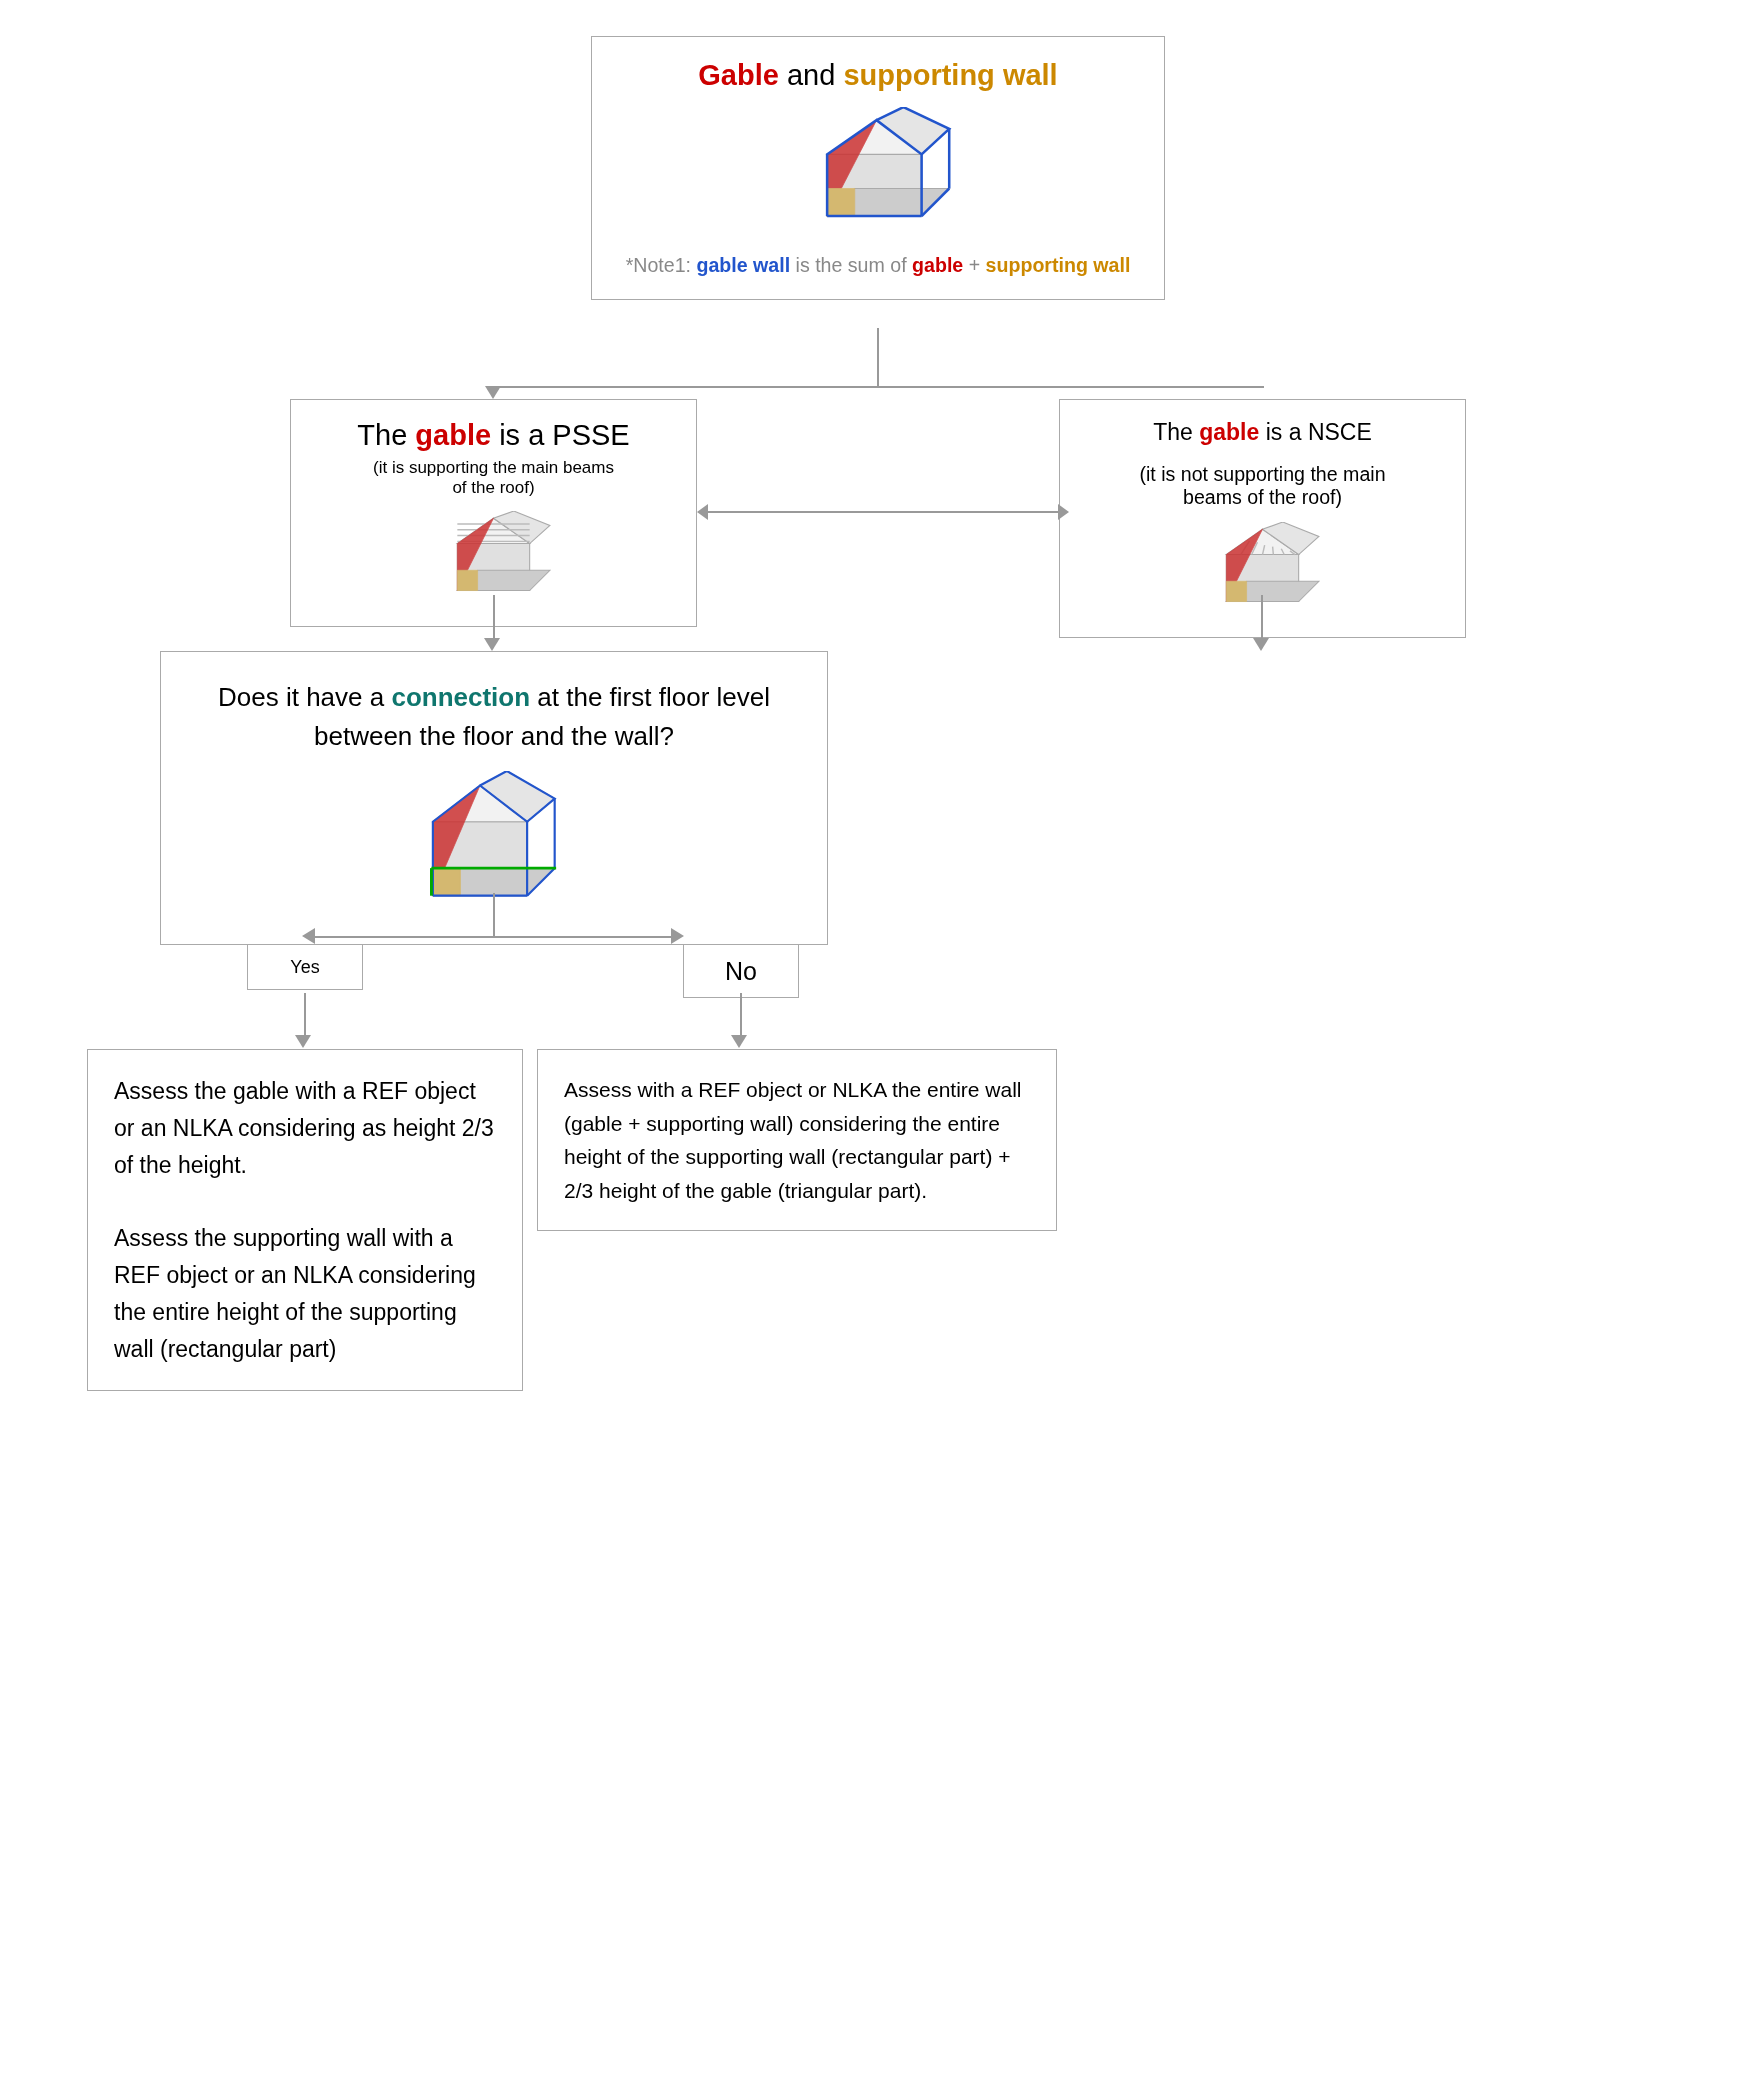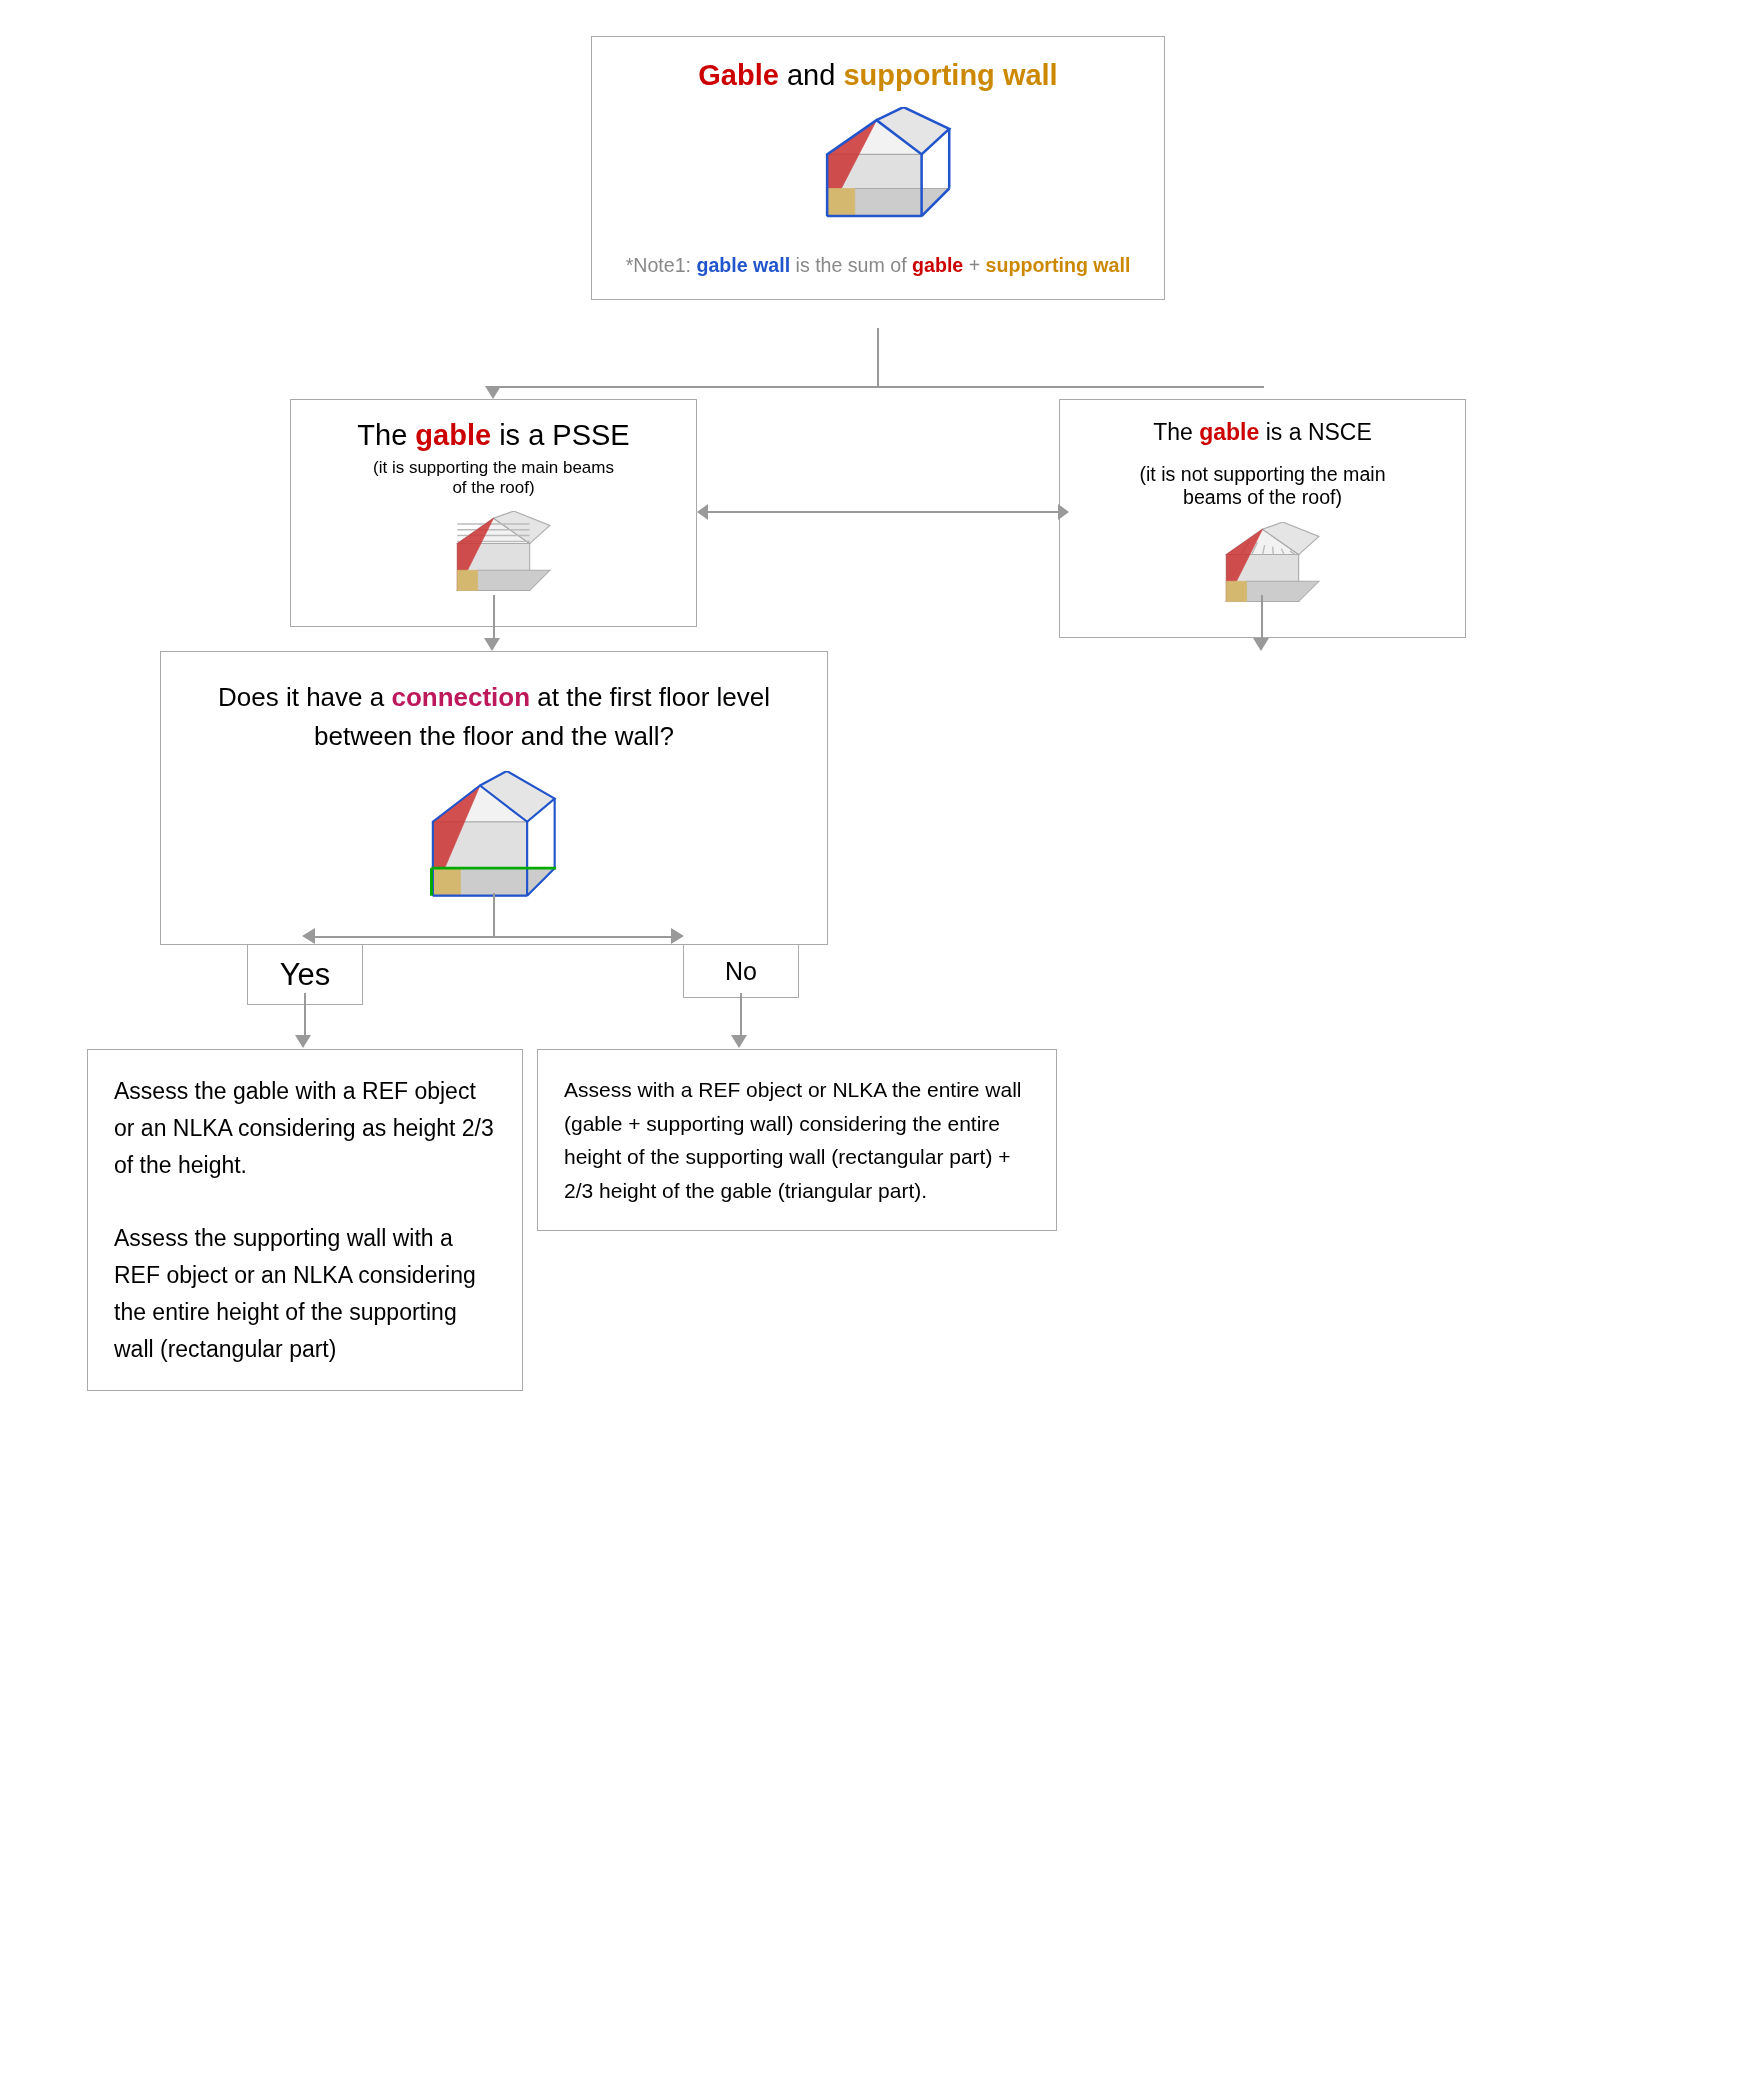--- a/index.html
+++ b/index.html
@@ -111,21 +111,21 @@
     <div style="width:0;height:0;border-top:8px solid transparent;border-bottom:8px solid transparent;border-right:11.6px solid #999;"></div>
     <div style="width:350px;height:1.5px;background:#999;"></div>
     <div style="width:0;height:0;border-top:8px solid transparent;border-bottom:8px solid transparent;border-left:11.6px solid #999;"></div>
   </div>
 
   <div style="position:absolute; left:493px; top:595px; width:1.5px; height:44px; background:#999;"></div>
   <div style="position:absolute; left:484px; top:638px; width:0;height:0;border-left:8.7px solid transparent;border-right:8.7px solid transparent;border-top:13px solid #999;"></div>
 
   <div style="position:absolute; left:160px; top:651px; width:668px; border:1.5px solid #aaaaaa; background:#fff; padding:26px 36px; text-align:center;">
     <div style="font-size:26px; line-height:1.5;">
-      Does it have a <span style="color:#be185d;font-weight:bold;">connection</span> at the first floor level<br>between the floor and the wall?
+      Does it have a <span style="color:#0f766e;font-weight:bold;">connection</span> at the first floor level<br>between the floor and the wall?
     </div>
     <div style="margin:14.5px auto 0 auto;">
       <svg width="225" height="145" viewBox="0 0 310 200">
 
         <polygon points="70,172 70,70 200,70 200,172" fill="#e0e0e0" stroke="#aaa" stroke-width="1.5"></polygon>
 
         <polygon points="70,172 200,172 238,134 108,134" fill="#cccccc" stroke="#aaa" stroke-width="1.5"></polygon>
 
         <polygon points="70,70 135,20 200,70" fill="#f2f2f2" stroke="#aaa" stroke-width="1.5"></polygon>
 
@@ -153,21 +153,21 @@
 
 
   <div style="position:absolute; left:493px; top:893px; width:1.5px; height:44px; background:#999;"></div>
 
   <div style="position:absolute; left:315px; top:936px; width:356px; height:1.5px; background:#999;"></div>
 
   <div style="position:absolute; left:302px; top:928px; width:0;height:0;border-top:8px solid transparent;border-bottom:8px solid transparent;border-right:13px solid #999;"></div>
 
   <div style="position:absolute; left:671px; top:928px; width:0;height:0;border-top:8px solid transparent;border-bottom:8px solid transparent;border-left:13px solid #999;"></div>
 
-  <div style="position:absolute; left:247px; top:944px; width:116px; border:1.5px solid #aaaaaa; background:#fff; padding:11.6px 14.5px; text-align:center; font-size:31px;">
+  <div style="position:absolute; left:247px; top:944px; width:116px; border:1.5px solid #aaaaaa; background:#fff; padding:11.6px 14.5px; text-align:center; font-size:18px;">
     <span>Yes</span>
   </div>
 
   <div style="position:absolute; left:683px; top:944px; width:116px; border:1.5px solid #aaaaaa; background:#fff; padding:11.6px 14.5px; text-align:center; font-size:25px;">
     <span>No</span>
   </div>
 
   <div style="position:absolute; left:304px; top:993px; width:1.5px; height:44px; background:#999;"></div>
   <div style="position:absolute; left:295px; top:1035px; width:0;height:0;border-left:8.7px solid transparent;border-right:8.7px solid transparent;border-top:13px solid #999;"></div>
 

